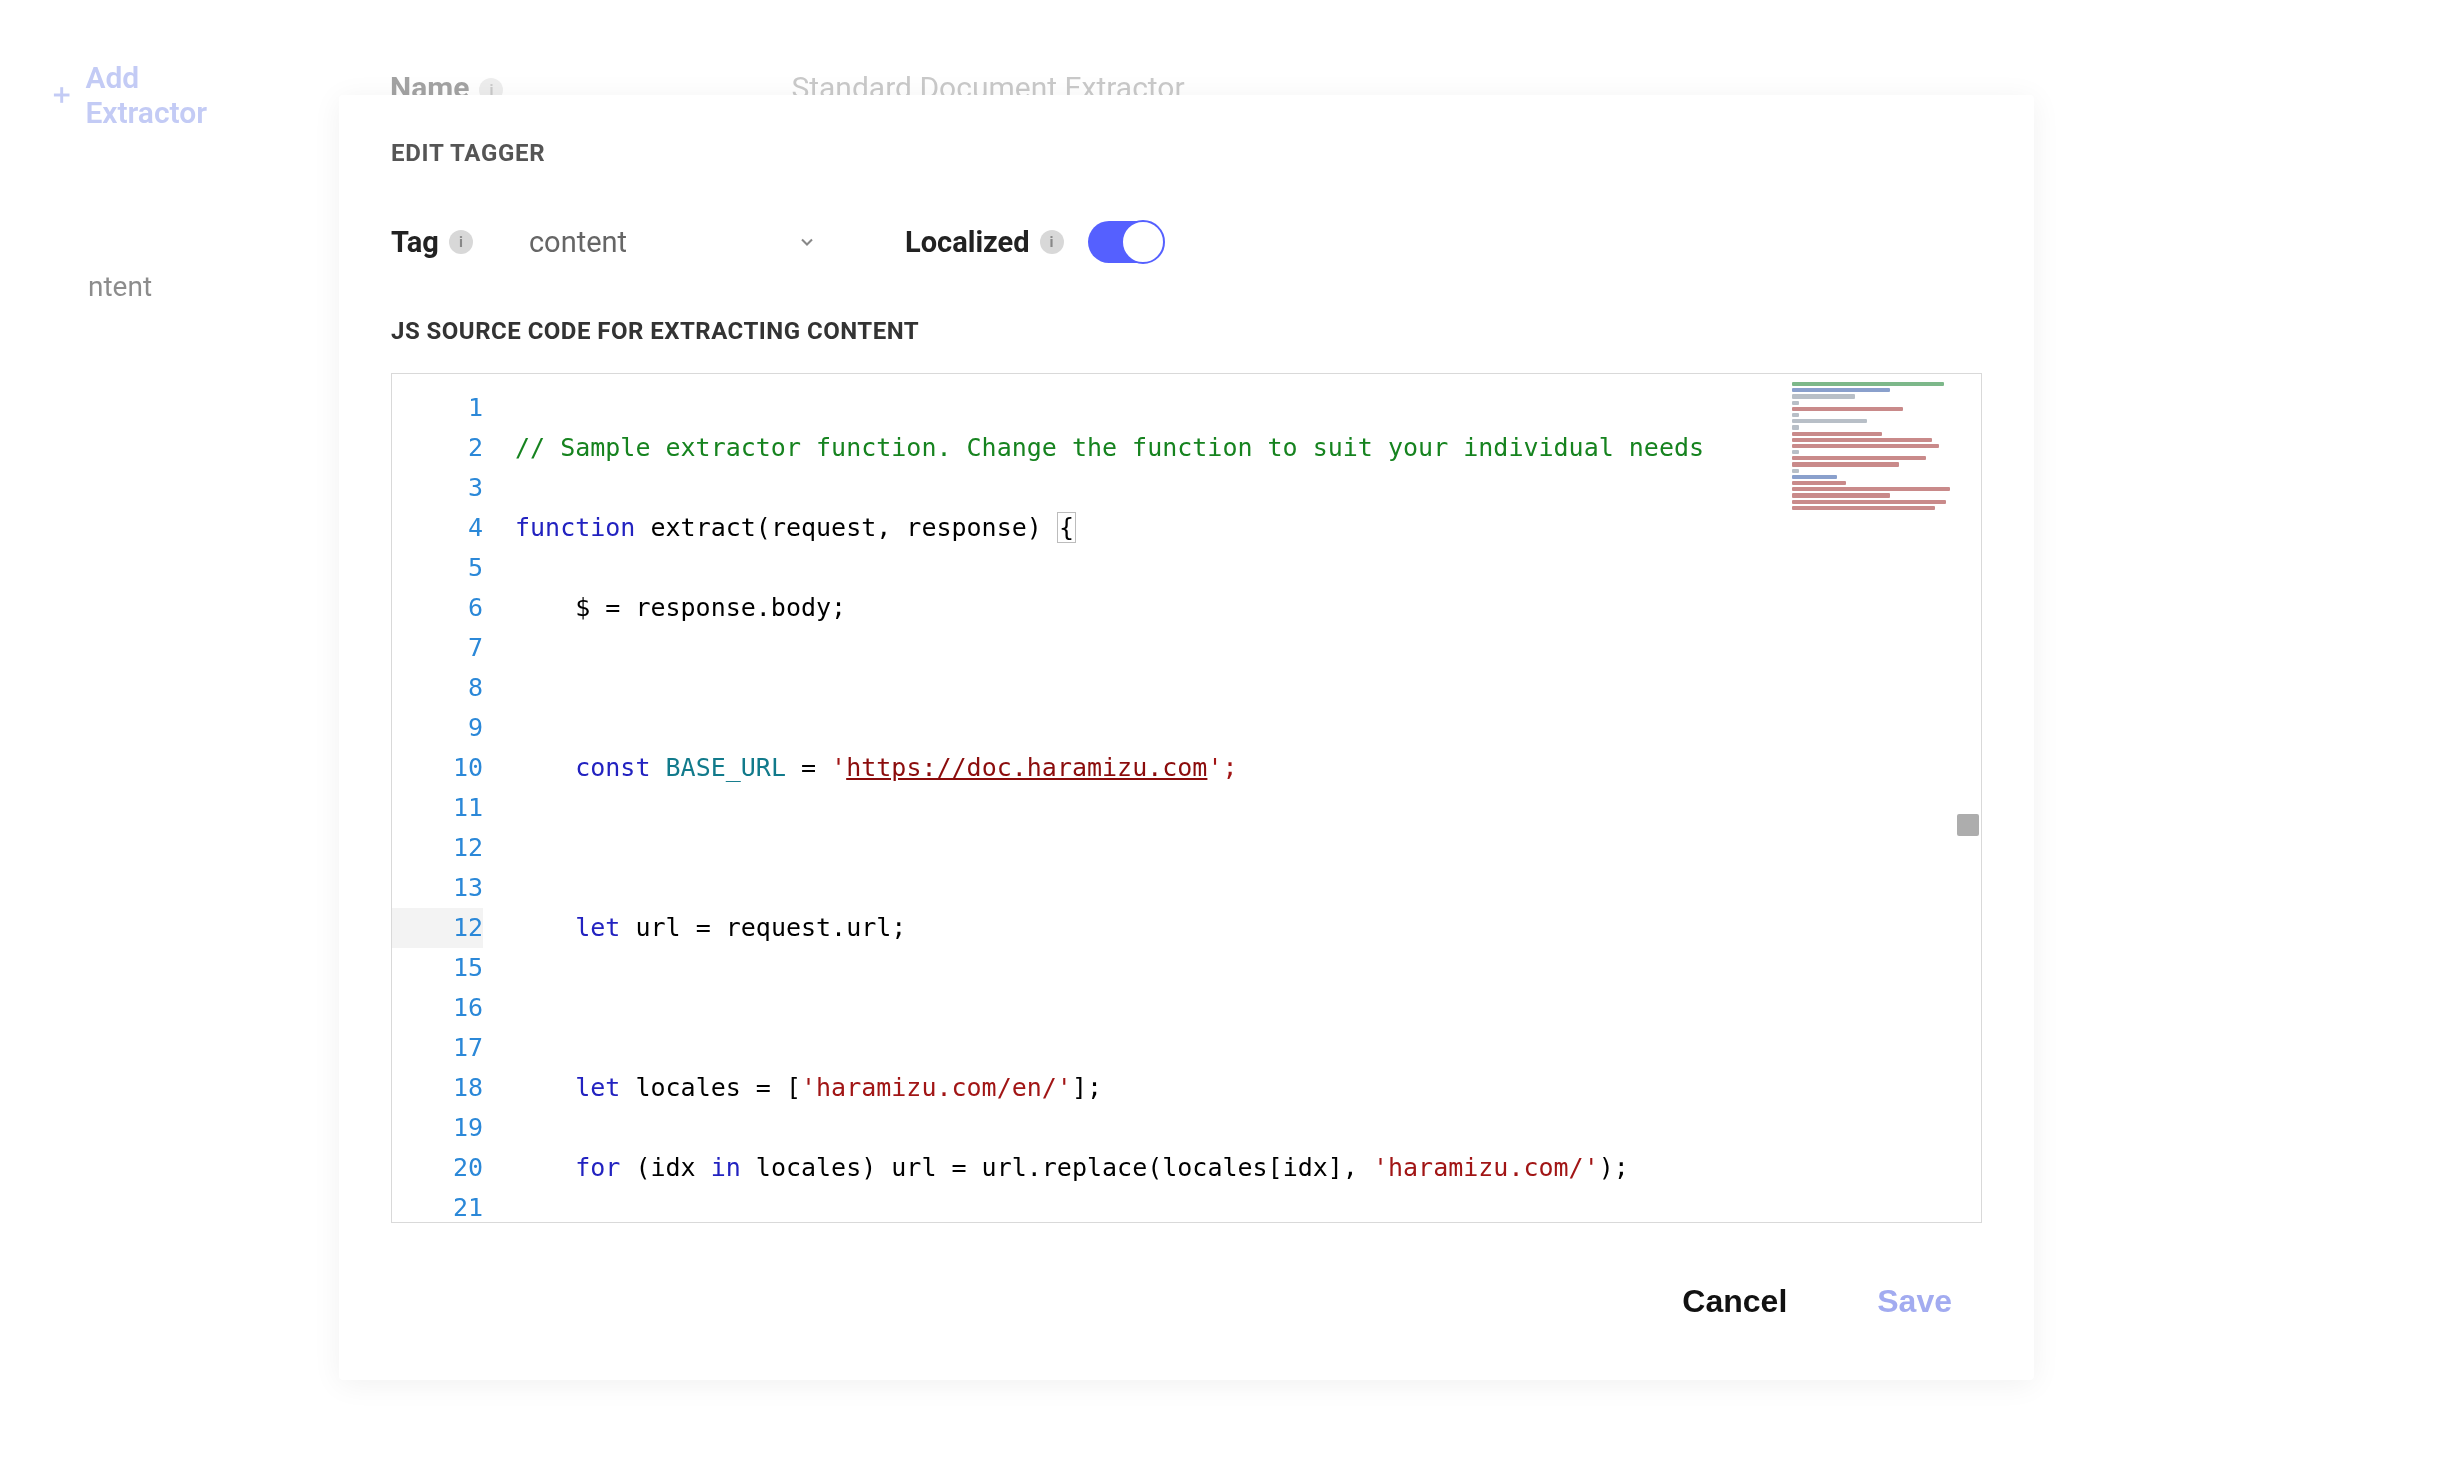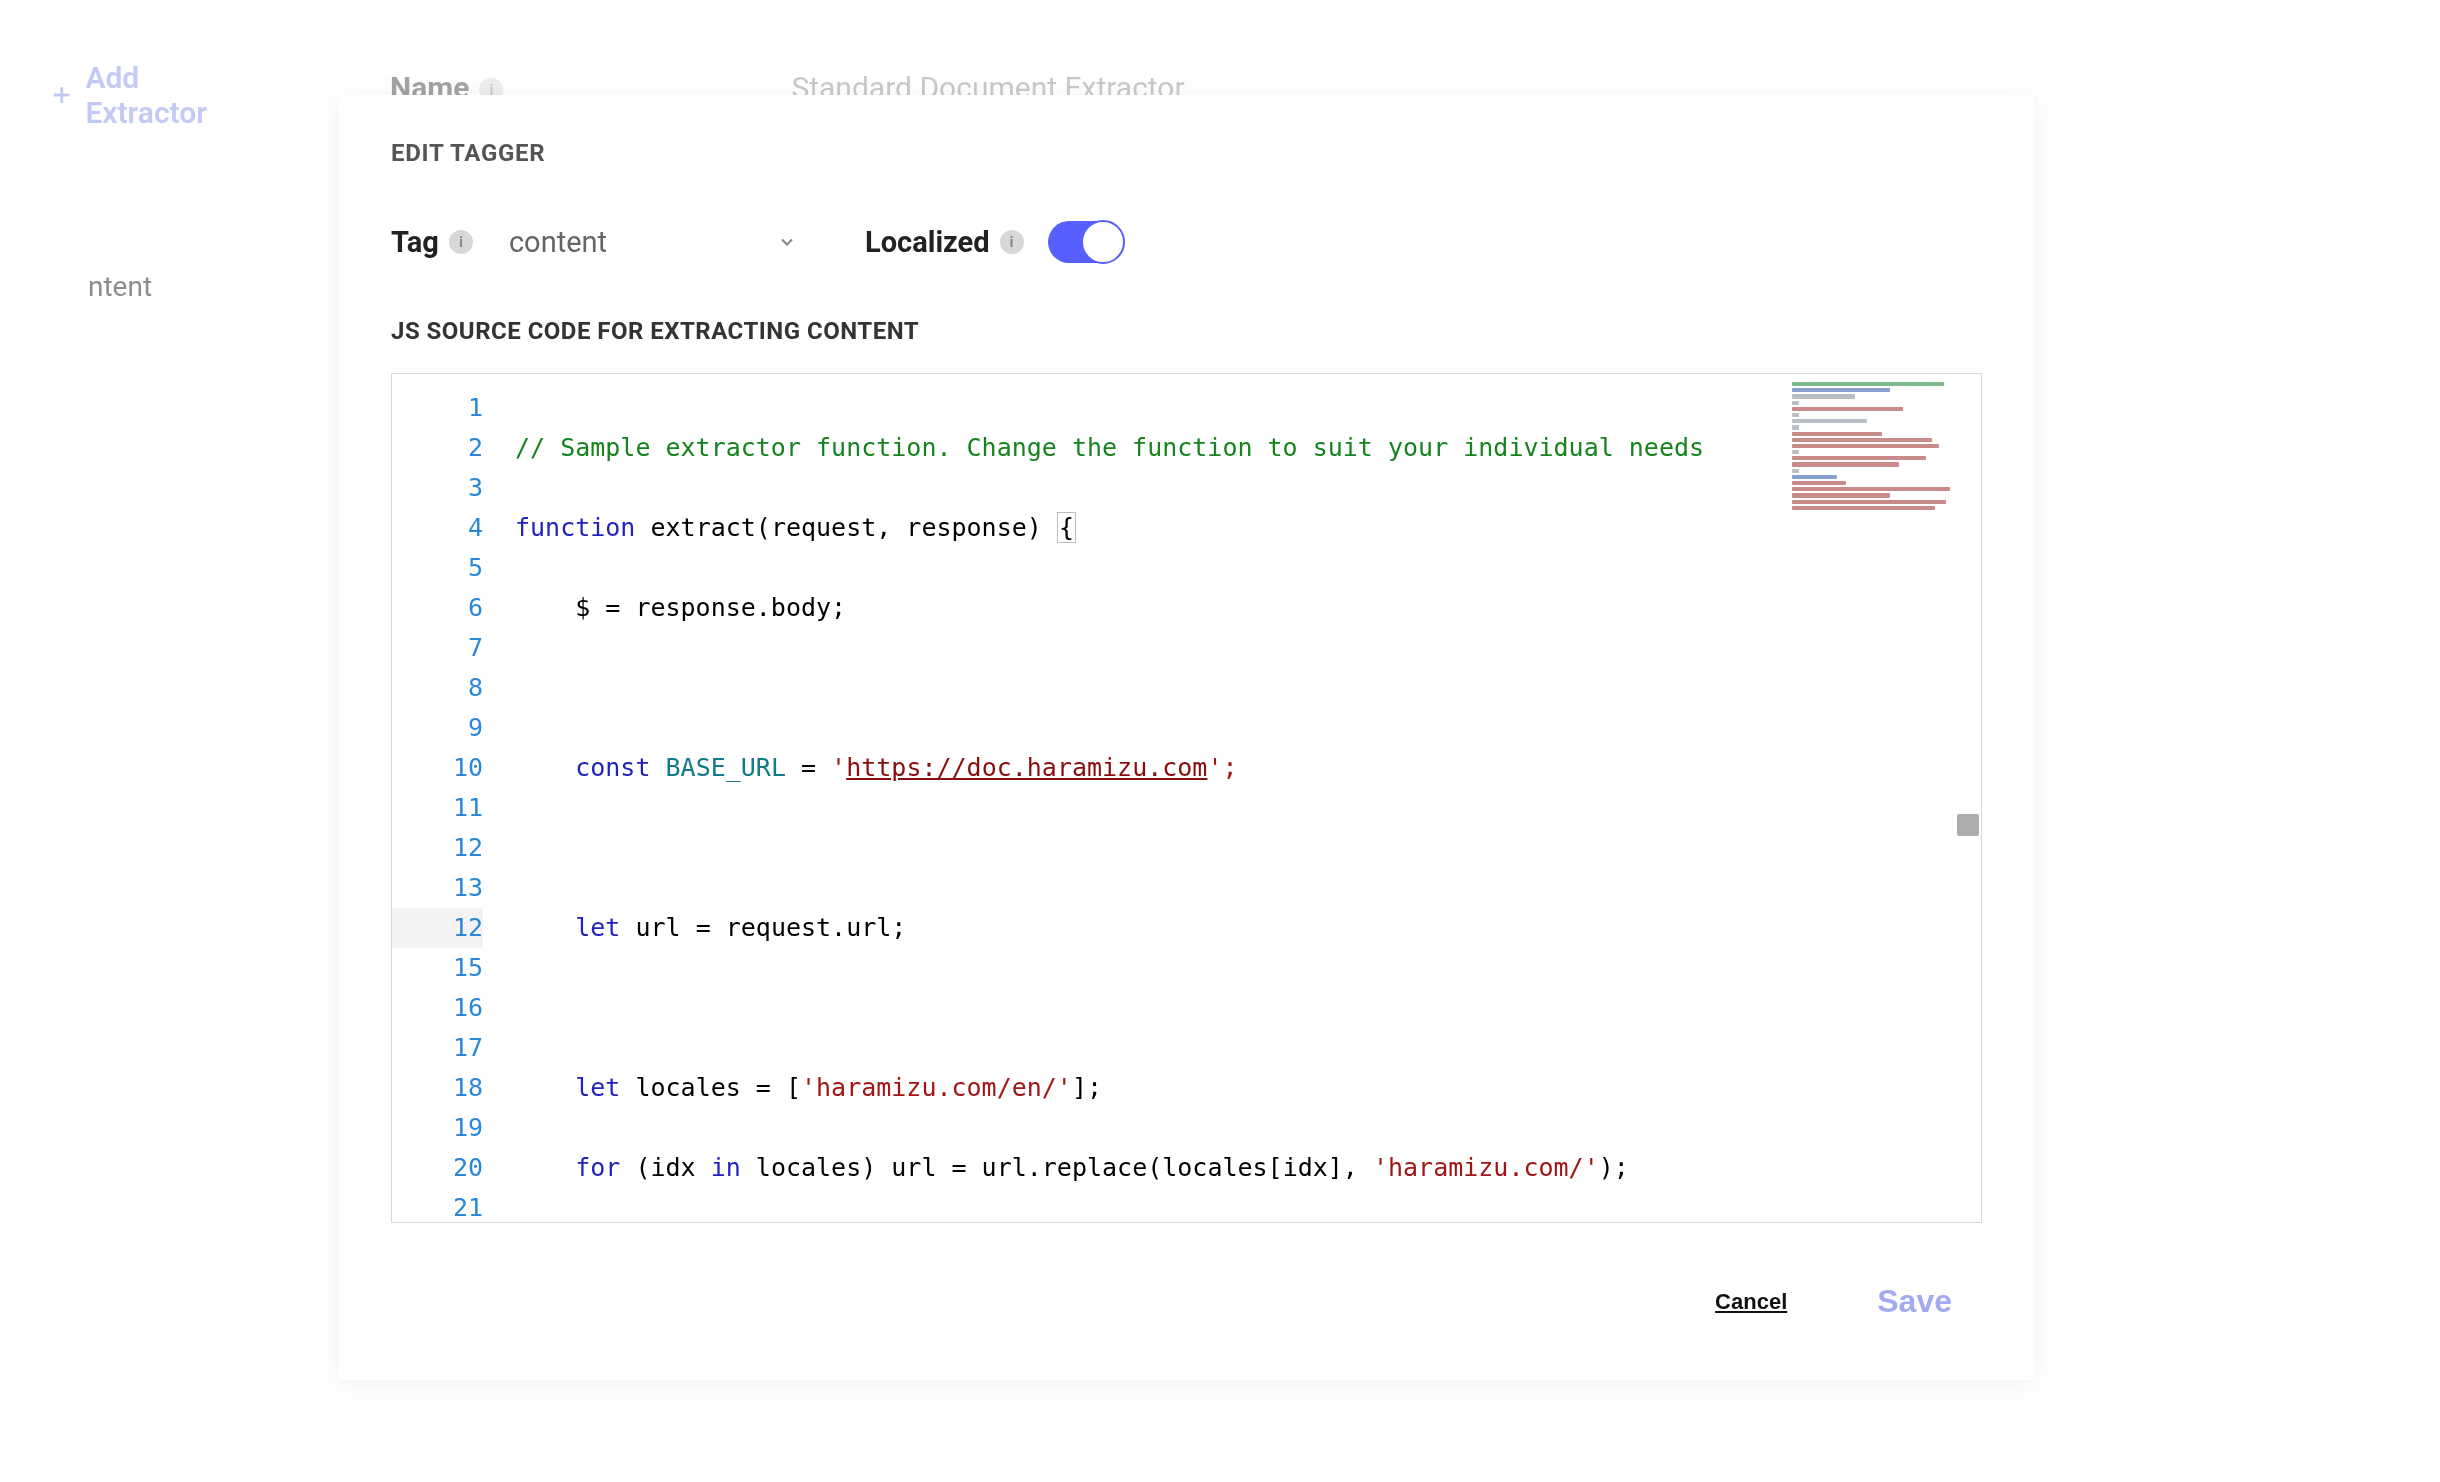--- a/index.html
+++ b/index.html
@@ -11,21 +11,21 @@
   .bg-item { color: #000000; font-size: 28px; margin-top: 140px; margin-left: 38px; }
   .bg-header { position: absolute; left: 390px; top: 70px; display: flex; align-items: center; gap: 28px; }
   .bg-name-label { font-size: 30px; font-weight: 700; color: #333; }
   .bg-name-value { font-size: 30px; color: #888; margin-left: 260px; }
   .info-icon { display: inline-flex; align-items: center; justify-content: center; width: 24px; height: 24px; border-radius: 50%; background: #d8d8d8; color: #888; font-size: 15px; font-weight: 700; margin-left: 10px; vertical-align: middle; }
 
   .overlay { position: absolute; inset: 0; background: rgba(255,255,255,0.55); }
 
   .modal { position: absolute; left: 339px; top: 95px; width: 1695px; background: #fff; border-radius: 4px; box-shadow: 0 4px 30px rgba(0,0,0,0.06); padding: 44px 52px 60px; }
   .modal-title { font-size: 24px; font-weight: 700; letter-spacing: .03em; color: #555; margin-bottom: 54px; }
-  .form-row { display: flex; align-items: center; gap: 36px; margin-bottom: 54px; }
+  .form-row { display: flex; align-items: center; gap: 56px; margin-bottom: 54px; }
   .form-label { font-size: 29px; font-weight: 700; color: #222; display: flex; align-items: center; }
   .dropdown { display: flex; align-items: center; gap: 170px; font-size: 29px; color: #666; cursor: pointer; padding-right: 8px; }
   .chevron { width: 20px; height: 20px; }
   .localized-wrap { display: flex; align-items: center; gap: 24px; margin-left: 24px; }
   .toggle { position: relative; width: 76px; height: 42px; border-radius: 21px; background: #5560ff; cursor: pointer; }
   .toggle-knob { position: absolute; right: -1px; top: -1px; width: 44px; height: 44px; border-radius: 50%; background: #fff; border: 2px solid #5560ff; }
 
   .section-label { font-size: 24px; font-weight: 700; letter-spacing: .02em; color: #333; margin-bottom: 28px; }
 
   .editor-frame { border: 1px solid #d9d9d9; height: 850px; display: flex; overflow: hidden; position: relative; }
@@ -44,21 +44,21 @@
 
   .minimap { position: absolute; right: 2px; top: 2px; width: 195px; height: 840px; background: #fff; }
   .minimap-lines { padding: 6px 8px; }
   .mm { height: 4.2px; margin-bottom: 2px; background: #b8bfc7; border-radius: 1px; }
   .mm-green { background: #7db88a; }
   .mm-red { background: #c98a8a; }
   .mm-blue { background: #8aa0cc; }
   .minimap-slider { position: absolute; right: 0; top: 438px; width: 22px; height: 22px; background: rgba(0,0,0,0.32); border-radius: 2px; }
 
   .modal-actions { display: flex; justify-content: flex-end; gap: 90px; margin-top: 60px; padding-right: 30px; }
-  .btn-cancel { font-size: 22px; font-weight: 700; color: #111; background: none; border: none; cursor: pointer; text-decoration: underline; }
+  .btn-cancel { font-size: 32px; font-weight: 700; color: #111; background: none; border: none; cursor: pointer; }
   .btn-save { font-size: 32px; font-weight: 700; color: #a2abf0; background: none; border: none; cursor: pointer; }
 </style>
 </head>
 <body>
 
 <div class="bg">
   <div class="bg-sidebar">
     <div class="add-extractor">
       <svg class="plus-svg" viewBox="0 0 24 24" fill="none" stroke="#7b8ce8" stroke-width="3">
           <line x1="12" y1="4" x2="12" y2="20"></line>

